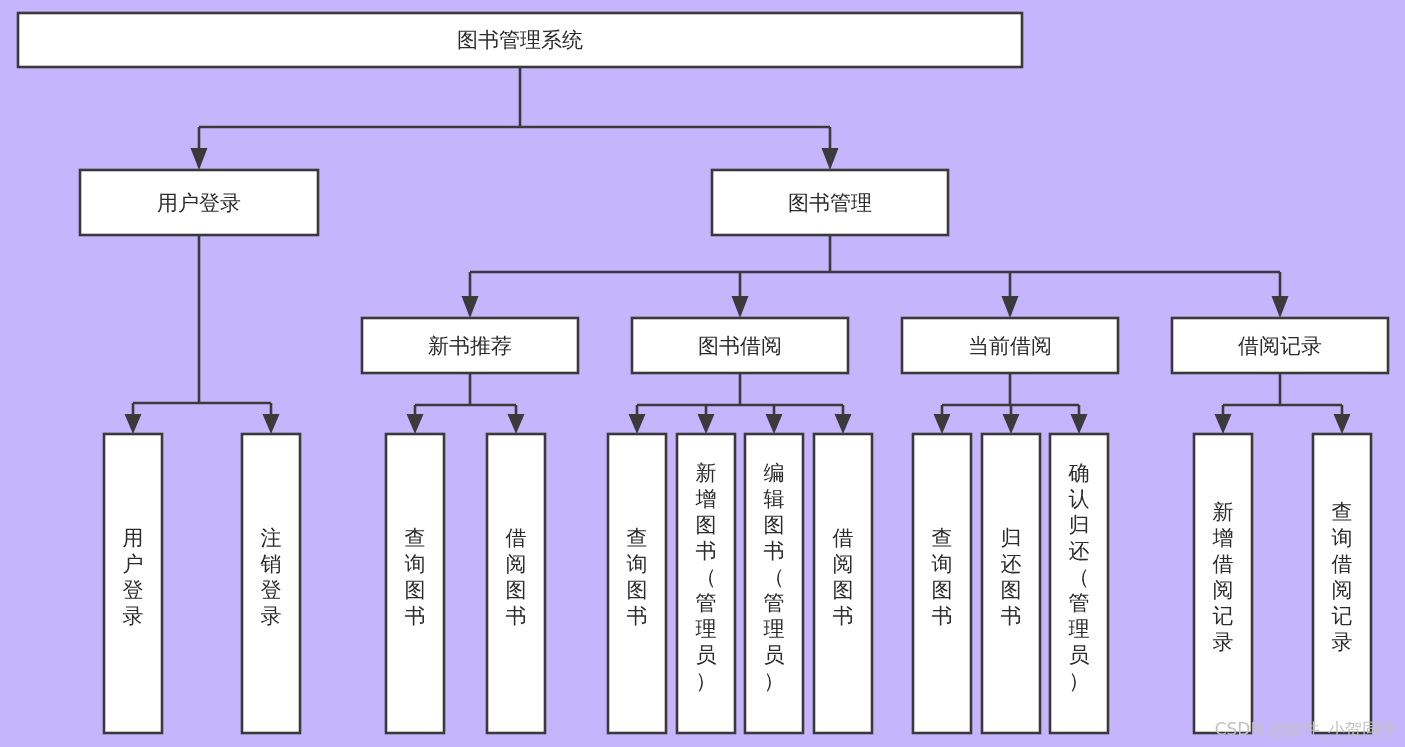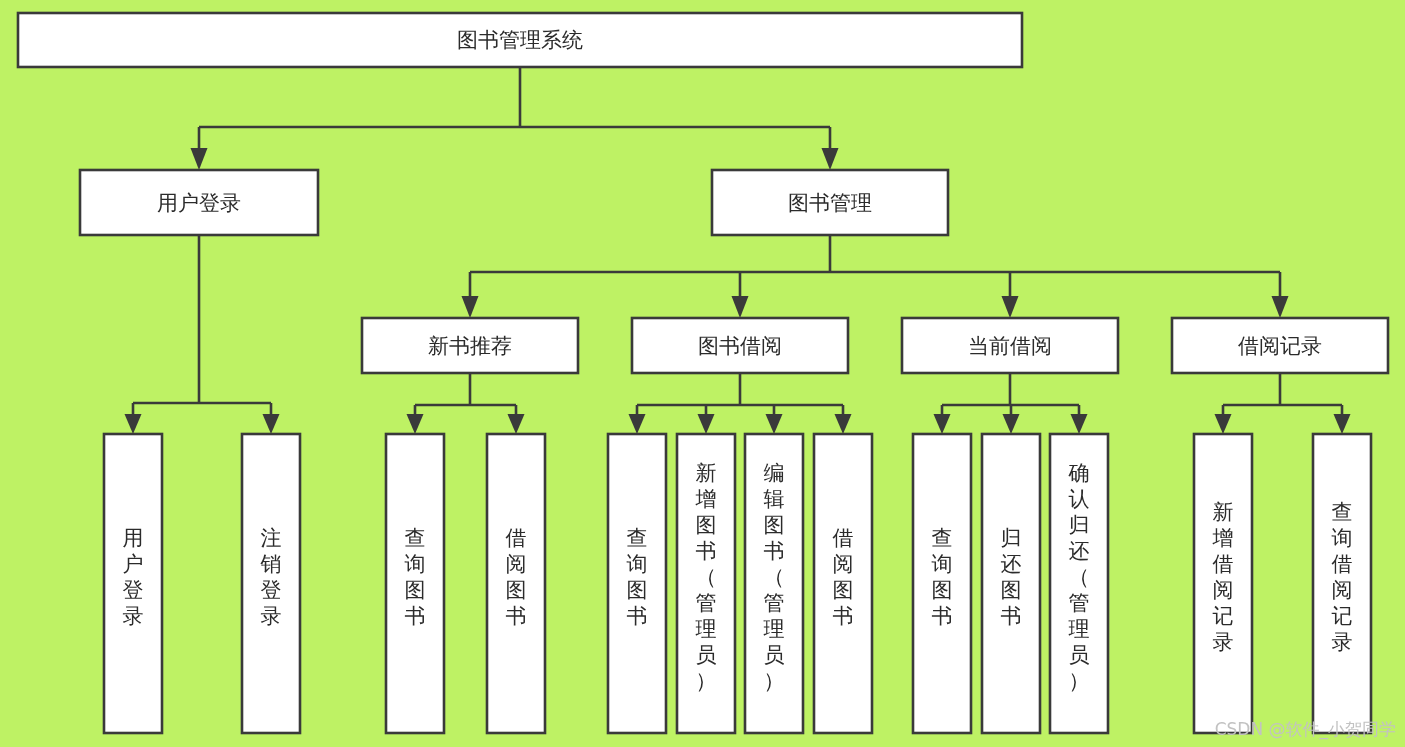--- a/index.html
+++ b/index.html
@@ -11,21 +11,21 @@
   body {
     width: 1405px;
     height: 747px;
     overflow: hidden;
     font-family: "DejaVu Sans", "Liberation Sans", sans-serif;
   }
   #diagram-root {
     position: relative;
     width: 1405px;
     height: 747px;
-    background: #bef264;
+    background: #c4b5fd;
   }
   svg#diagram-svg {
     position: absolute;
     left: 0;
     top: 0;
     width: 1405px;
     height: 747px;
     display: block;
   }
   .node-box {

